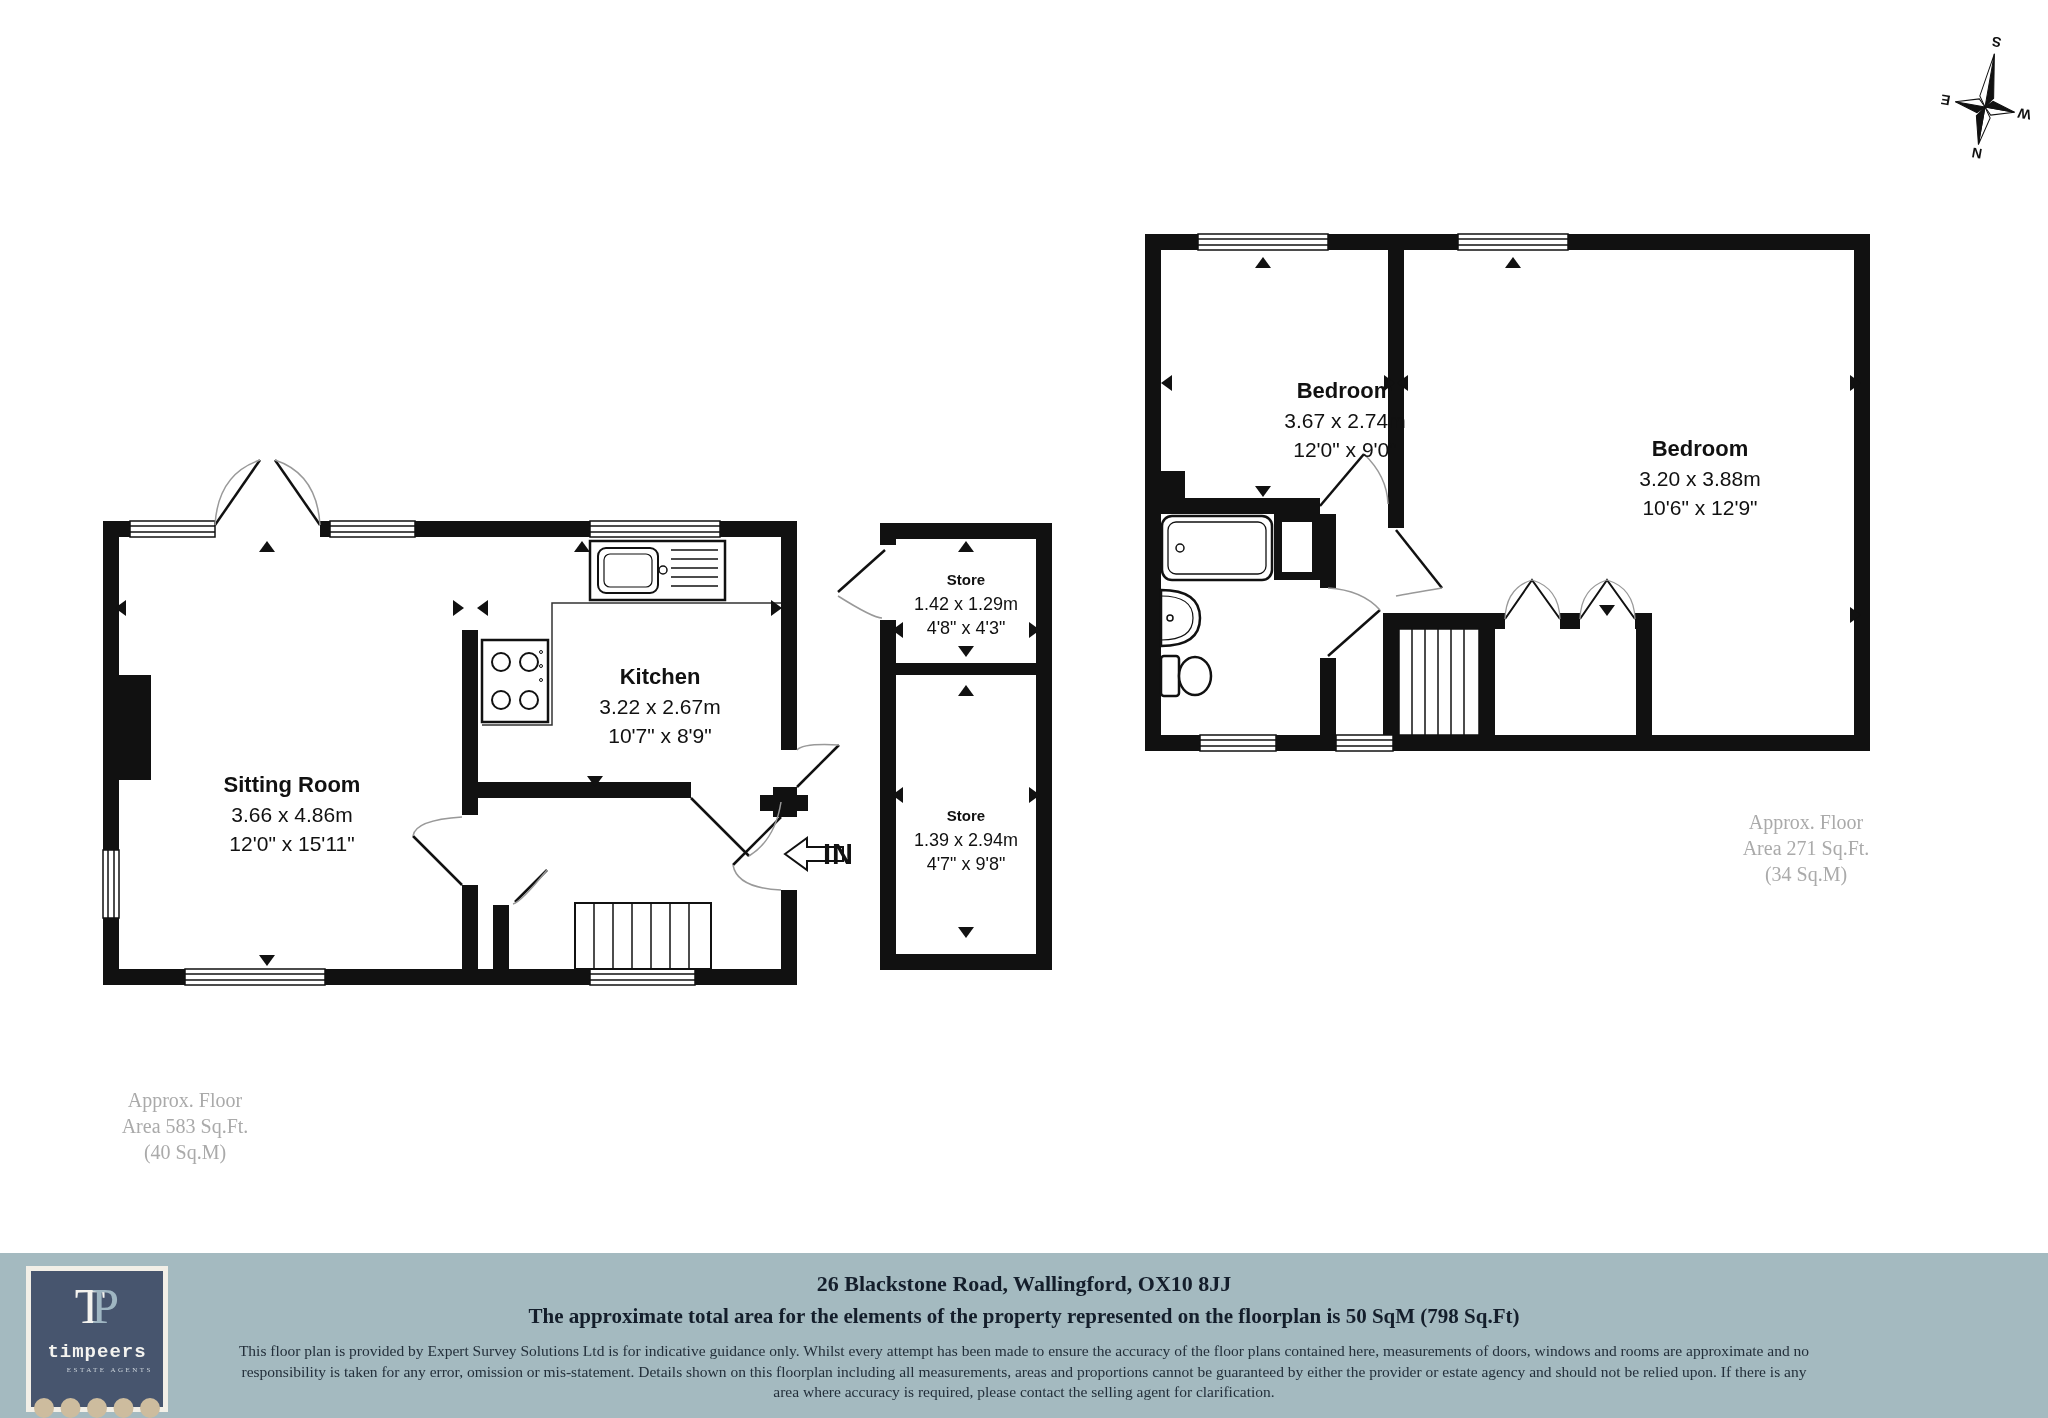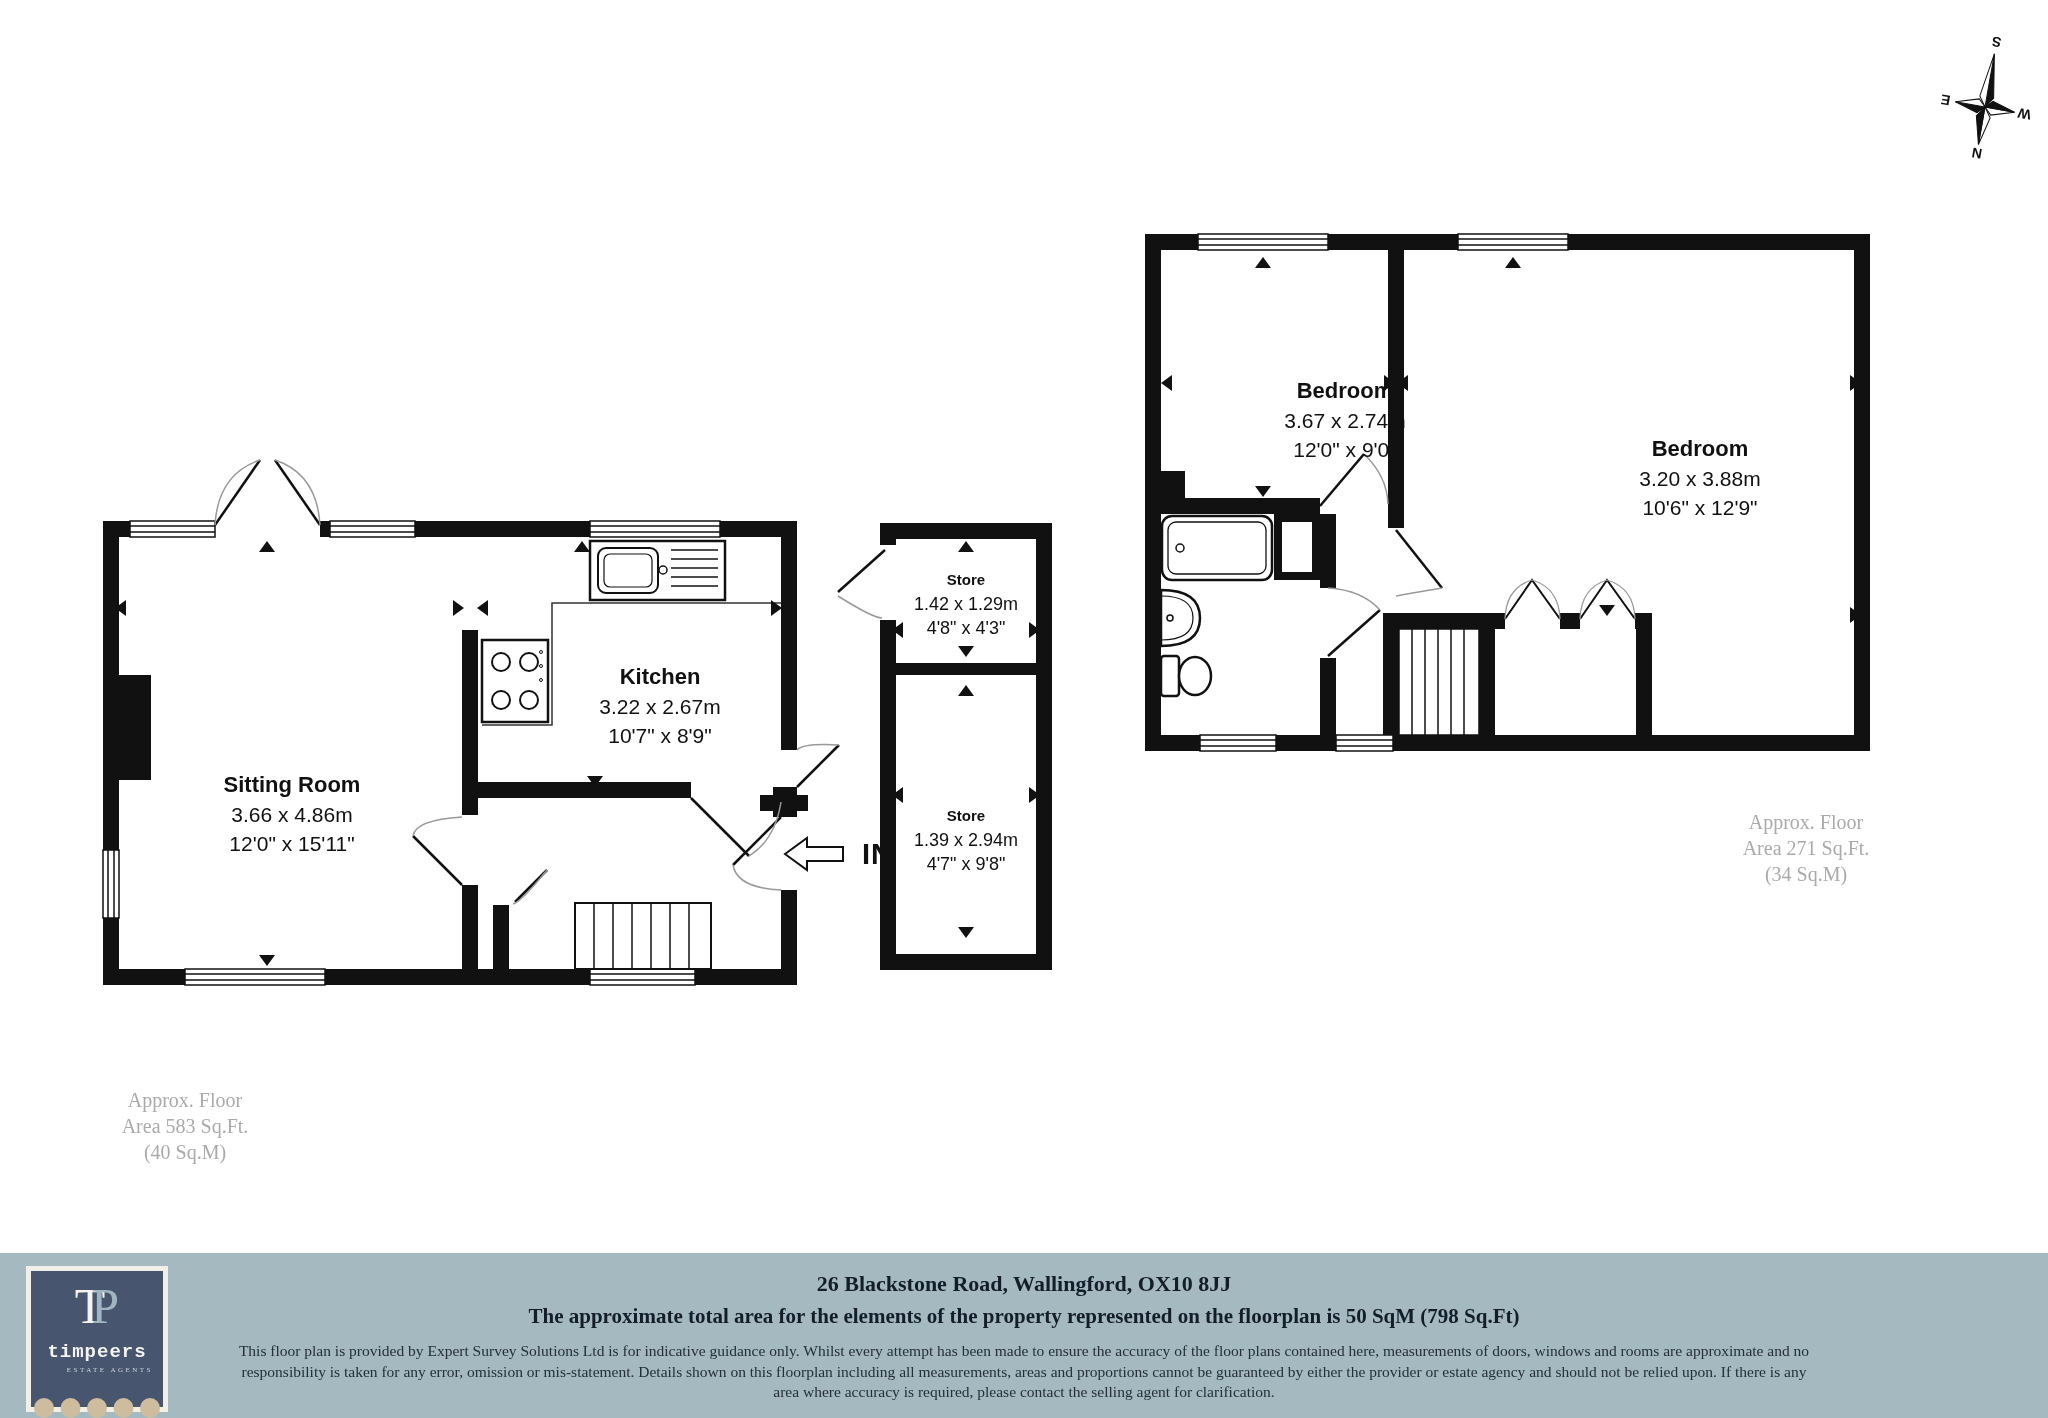--- a/index.html
+++ b/index.html
@@ -336,21 +336,21 @@
     <div class="room-name">Bedroom</div>
     <div class="room-dim">3.67 x 2.74m</div>
     <div class="room-dim">12'0" x 9'0"</div>
   </div>
   <div class="room-label" style="left:1590px;top:434px;width:220px;">
     <div class="room-name">Bedroom</div>
     <div class="room-dim">3.20 x 3.88m</div>
     <div class="room-dim">10'6" x 12'9"</div>
   </div>
 
-  <div class="in-label" style="left:823px;top:838px;width:70px;text-align:right;">IN</div>
+  <div class="in-label" style="left:823px;top:838px;width:70px;text-align:left;">IN</div>
 
   <div class="area-note" style="left:85px;top:1066px;width:200px;">
     <div>Approx. Floor</div>
     <div>Area 583 Sq.Ft.</div>
     <div>(40 Sq.M)</div>
   </div>
   <div class="area-note" style="left:1706px;top:788px;width:200px;">
     <div>Approx. Floor</div>
     <div>Area 271 Sq.Ft.</div>
     <div>(34 Sq.M)</div>

